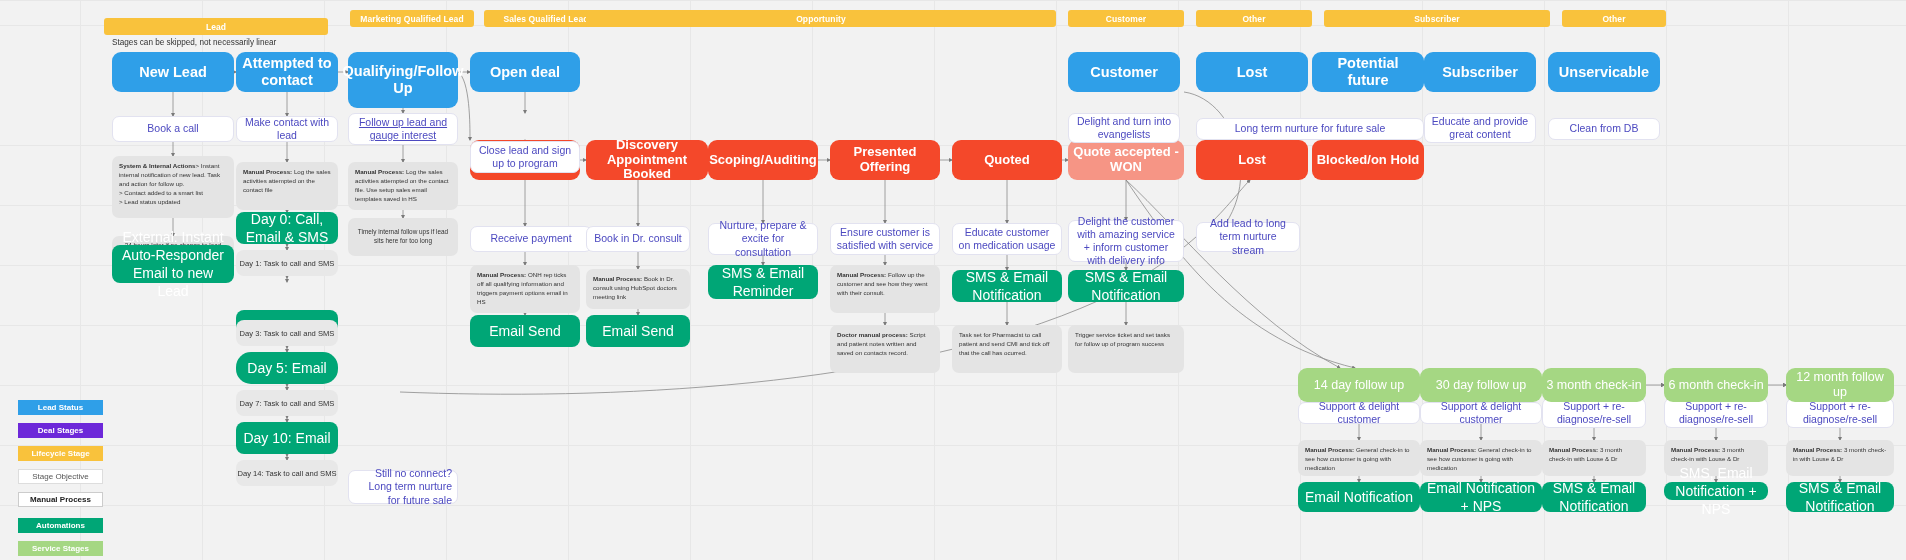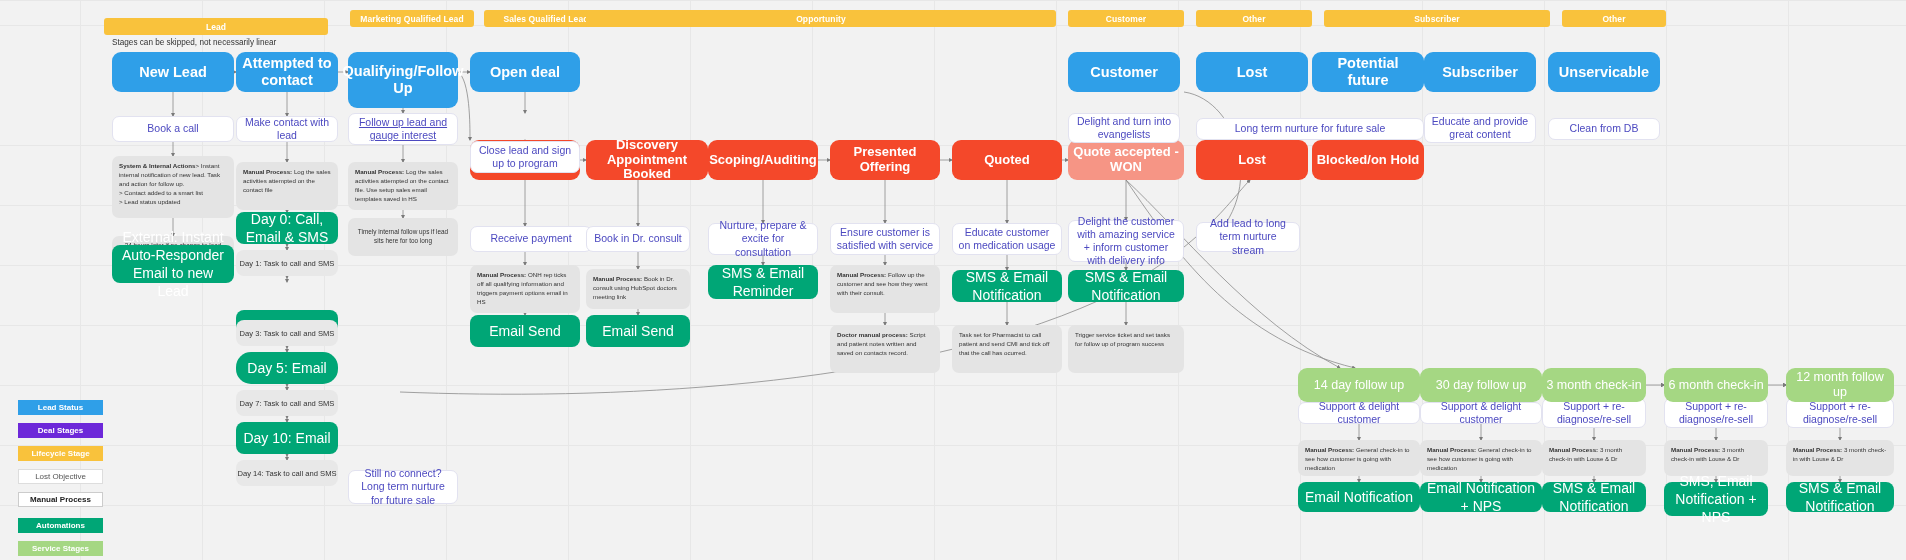--- a/index.html
+++ b/index.html
@@ -369,43 +369,43 @@
   <div id="autos">
       <div class="node green" style="left: 112px; top: 245px; width: 122px; height: 38px;">External: Instant Auto-Responder Email to new Lead</div>
       <div class="node green" style="left: 470px; top: 315px; width: 110px; height: 32px;">Email Send</div>
       <div class="node green" style="left: 586px; top: 315px; width: 104px; height: 32px;">Email Send</div>
       <div class="node green" style="left: 708px; top: 265px; width: 110px; height: 34px;">SMS &amp; Email Reminder</div>
       <div class="node green" style="left: 952px; top: 270px; width: 110px; height: 32px;">SMS &amp; Email Notification</div>
       <div class="node green" style="left: 1068px; top: 270px; width: 116px; height: 32px;">SMS &amp; Email Notification</div>
       <div class="node green" style="left: 1298px; top: 482px; width: 122px; height: 30px;">Email Notification</div>
       <div class="node green" style="left: 1420px; top: 482px; width: 122px; height: 30px;">Email Notification + NPS</div>
       <div class="node green" style="left: 1542px; top: 482px; width: 104px; height: 30px;">SMS &amp; Email Notification</div>
-      <div class="node green" style="left: 1664px; top: 482px; width: 104px; height: 34px;">SMS, Email Notification + NPS</div>
+      <div class="node green" style="left: 1664px; top: 482px; width: 104px; height: 18px;">SMS, Email Notification + NPS</div>
       <div class="node green" style="left: 1786px; top: 482px; width: 108px; height: 30px;">SMS &amp; Email Notification</div>
     </div>
   <div id="days">
       <div class="node green" style="left: 236px; top: 212px; width: 102px; height: 32px;">Day 0: Call, Email &amp; SMS</div>
       <div class="node greyday" style="left: 236px; top: 250px; width: 102px; height: 26px;">Day 1: Task to call and SMS</div>
       <div class="node green" style="left: 236px; top: 282px; width: 102px; height: 32px; margin-top: 28px;">Day 2: Email</div>
       <div class="node greyday" style="left: 236px; top: 320px; width: 102px; height: 26px;">Day 3: Task to call and SMS</div>
       <div class="node green" style="left: 236px; top: 352px; width: 102px; height: 32px; border-radius: 15px;">Day 5: Email</div>
       <div class="node greyday" style="left: 236px; top: 390px; width: 102px; height: 26px;">Day 7: Task to call and SMS</div>
       <div class="node green" style="left: 236px; top: 422px; width: 102px; height: 32px;">Day 10: Email</div>
       <div class="node greyday" style="left: 236px; top: 460px; width: 102px; height: 26px;">Day 14: Task to call and SMS</div>
-      <div class="node white" style="left: 348px; top: 470px; width: 110px; height: 34px;">Still no connect? Long term nurture for future sale</div>
+      <div class="node white" style="left: 348px; top: 470px; width: 110px; height: 34px; text-align: right;">Still no connect? Long term nurture for future sale</div>
     </div>
   <div id="services">
       <div class="node lgreen" style="left: 1298px; top: 368px; width: 122px; height: 34px;">14 day follow up</div>
       <div class="node lgreen" style="left: 1420px; top: 368px; width: 122px; height: 34px;">30 day follow up</div>
       <div class="node lgreen" style="left: 1542px; top: 368px; width: 104px; height: 34px;">3 month check-in</div>
       <div class="node lgreen" style="left: 1664px; top: 368px; width: 104px; height: 34px;">6 month check-in</div>
       <div class="node lgreen" style="left: 1786px; top: 368px; width: 108px; height: 34px;">12 month follow up</div>
     </div>
   <div id="legend">
       <div class="legend-item" style="left: 18px; top: 400px; background: rgb(47, 159, 232);">Lead Status</div>
       <div class="legend-item" style="left: 18px; top: 423px; background: #6d28d9;">Deal Stages</div>
       <div class="legend-item" style="left: 18px; top: 446px; background: rgb(249, 194, 60);">Lifecycle Stage</div>
-      <div class="legend-item outline" style="left: 18px; top: 469px;">Lost Objective</div>
+      <div class="legend-item outline" style="left: 18px; top: 469px;">Stage Objective</div>
       <div class="legend-item dark" style="left: 18px; top: 492px;">Manual Process</div>
       <div class="legend-item" style="left: 18px; top: 518px; background: rgb(0, 166, 118);">Automations</div>
       <div class="legend-item" style="left: 18px; top: 541px; background: rgb(165, 215, 131);">Service Stages</div>
     </div>
 </div>
 
 </body></html>

